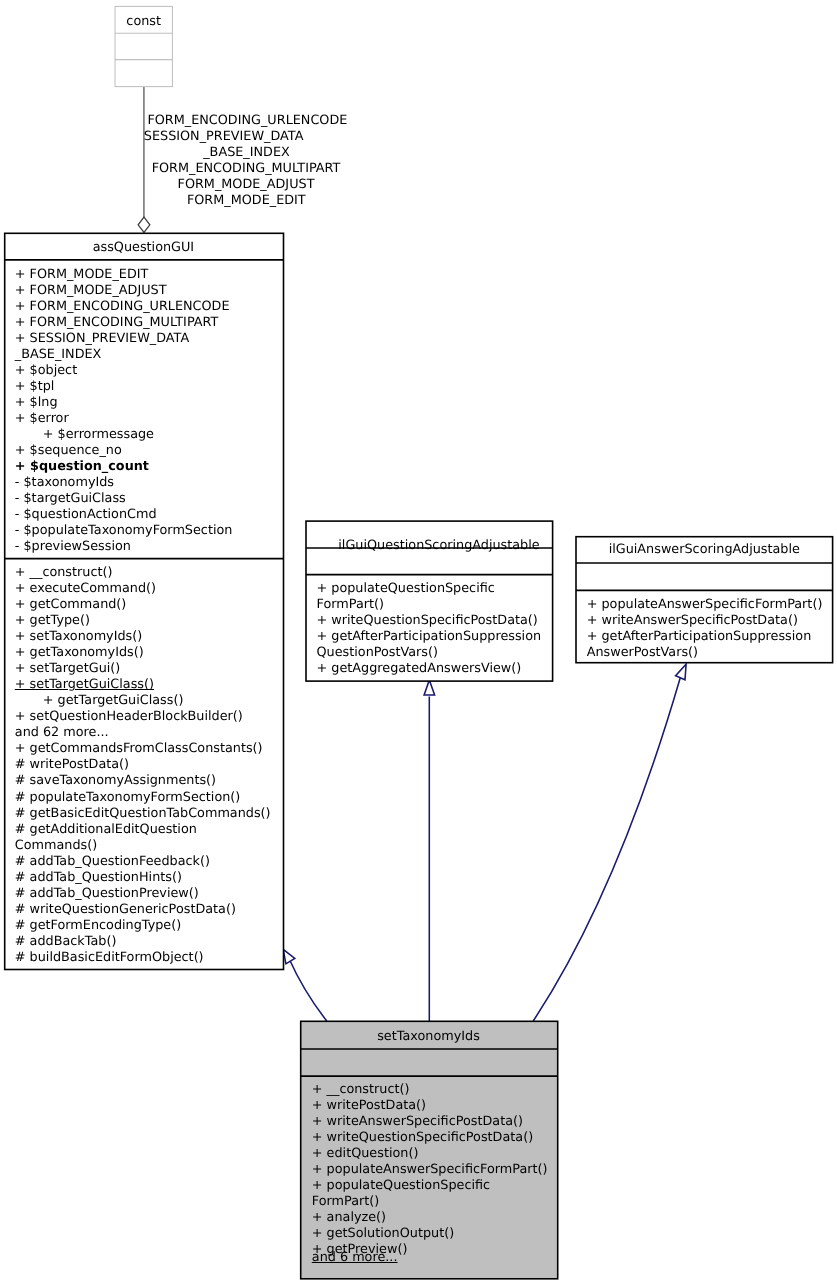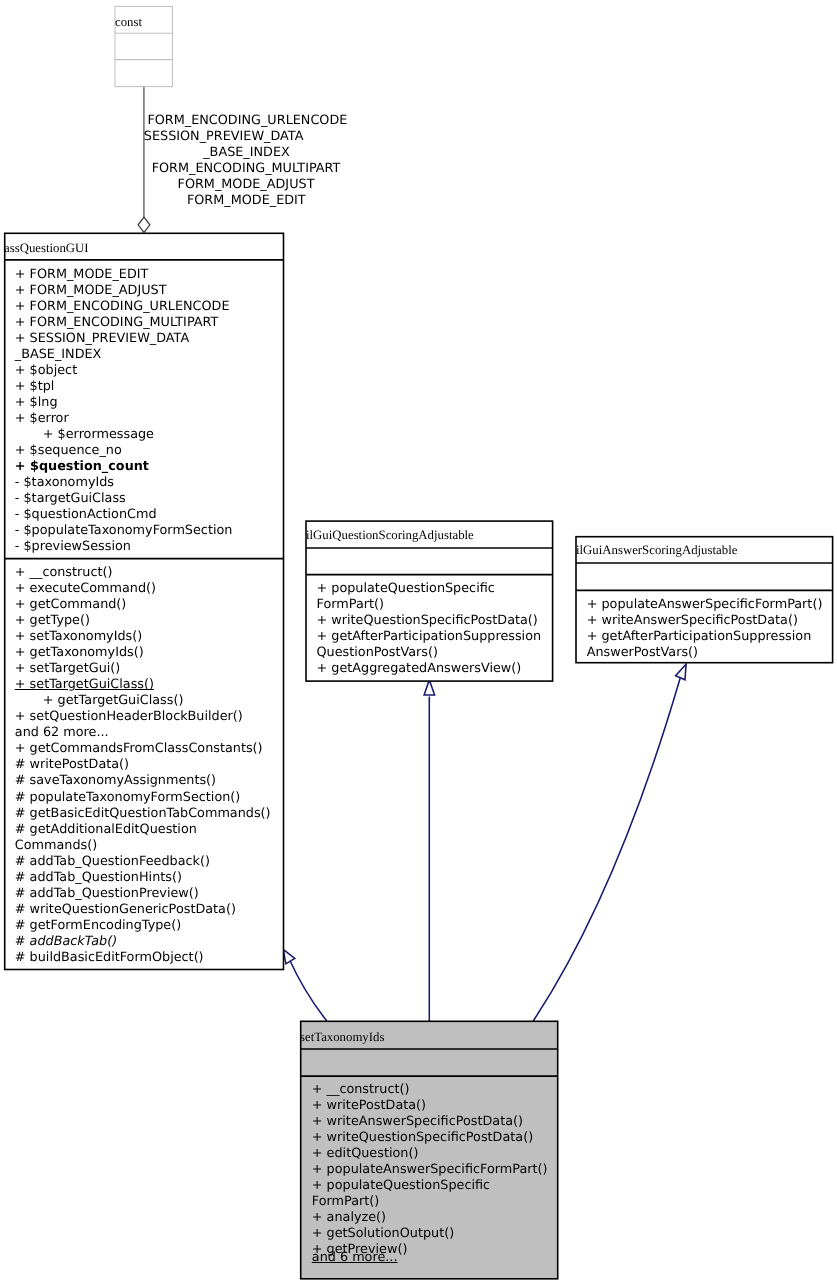--- a/index.html
+++ b/index.html
@@ -2,21 +2,21 @@
 <html><head>
 <meta charset="utf-8">
 <title>assErrorTextGUI Class Diagram</title>
 <style>
 html,body{margin:0;padding:0;background:#ffffff;}
 body{width:837px;height:1285px;position:relative;overflow:hidden;
      font-family:"DejaVu Sans",sans-serif;font-size:12.8px;color:#000;
      -webkit-font-smoothing:antialiased;text-rendering:geometricPrecision;}
 .node{position:absolute;}
 .frame{position:absolute;left:0;top:0;overflow:visible;}
-.ttl{position:absolute;white-space:pre;line-height:1;font-family:Liberation Serif, serif;}
+.ttl{position:absolute;text-align:center;white-space:pre;line-height:1;}
 .ln{position:absolute;white-space:pre;line-height:1;}
 .elabel{position:absolute;left:0;width:100%;text-align:center;white-space:pre;line-height:1;}
 svg.edges{position:absolute;left:0;top:0;}
 </style>
 </head>
 <body>
 
 <svg class="edges" width="837" height="1285" viewBox="0 0 837 1285">
   <g>
     <path d="M143.9,87.0 L143.9,217.0" stroke="#7f7f7f" stroke-width="1.7" fill="none"></path>
@@ -94,30 +94,30 @@
   <div class="ln" style="left:13.80px;top:545.49px;"># saveTaxonomyAssignments()</div>
   <div class="ln" style="left:13.80px;top:561.52px;"># populateTaxonomyFormSection()</div>
   <div class="ln" style="left:13.80px;top:577.55px;"># getBasicEditQuestionTabCommands()</div>
   <div class="ln" style="left:13.80px;top:593.58px;"># getAdditionalEditQuestion</div>
   <div class="ln" style="left:13.80px;top:609.61px;">Commands()</div>
   <div class="ln" style="left:13.80px;top:625.64px;"># addTab_QuestionFeedback()</div>
   <div class="ln" style="left:13.80px;top:641.67px;"># addTab_QuestionHints()</div>
   <div class="ln" style="left:13.80px;top:657.70px;"># addTab_QuestionPreview()</div>
   <div class="ln" style="left:13.80px;top:673.73px;"># writeQuestionGenericPostData()</div>
   <div class="ln" style="left:13.80px;top:689.76px;"># getFormEncodingType()</div>
-  <div class="ln" style="left:13.80px;top:705.79px;font-style:italic;"># addBackTab()</div>
+  <div class="ln" style="left:13.80px;top:705.79px;"># addBackTab()</div>
   <div class="ln" style="left:13.80px;top:721.82px;"># buildBasicEditFormObject()</div>
 </div>
 <div class="node" style="left:303px;top:518px;width:254px;height:168px;">
   <svg class="frame" width="254" height="168" viewBox="0 0 254 168">
     <rect x="3.000" y="3.100" width="246.600" height="160.000" fill="#ffffff" stroke="#000000" stroke-width="1.60"></rect>
     <path d="M3.000,30.000 H249.600" stroke="#000000" stroke-width="1.60" fill="none"></path>
     <path d="M3.000,56.600 H249.600" stroke="#000000" stroke-width="1.60" fill="none"></path>
   </svg>
-  <div class="ttl" style="left:3.00px;width:266px;top:11px;">ilGuiQuestionScoringAdjustable</div>
+  <div class="ttl" style="left:3.00px;width:266px;top:22px;">ilGuiQuestionScoringAdjustable</div>
   <div class="ln" style="left:13.50px;top:64.80px;">+ populateQuestionSpecific</div>
   <div class="ln" style="left:13.50px;top:80.83px;">FormPart()</div>
   <div class="ln" style="left:13.50px;top:96.86px;">+ writeQuestionSpecificPostData()</div>
   <div class="ln" style="left:13.50px;top:112.89px;">+ getAfterParticipationSuppression</div>
   <div class="ln" style="left:13.50px;top:128.92px;">QuestionPostVars()</div>
   <div class="ln" style="left:13.50px;top:144.95px;">+ getAggregatedAnswersView()</div>
 </div>
 <div class="node" style="left:573px;top:533px;width:264px;height:134px;">
   <svg class="frame" width="264" height="134" viewBox="0 0 264 134">
     <rect x="3.000" y="3.700" width="256.600" height="126.000" fill="#ffffff" stroke="#000000" stroke-width="1.60"></rect>

